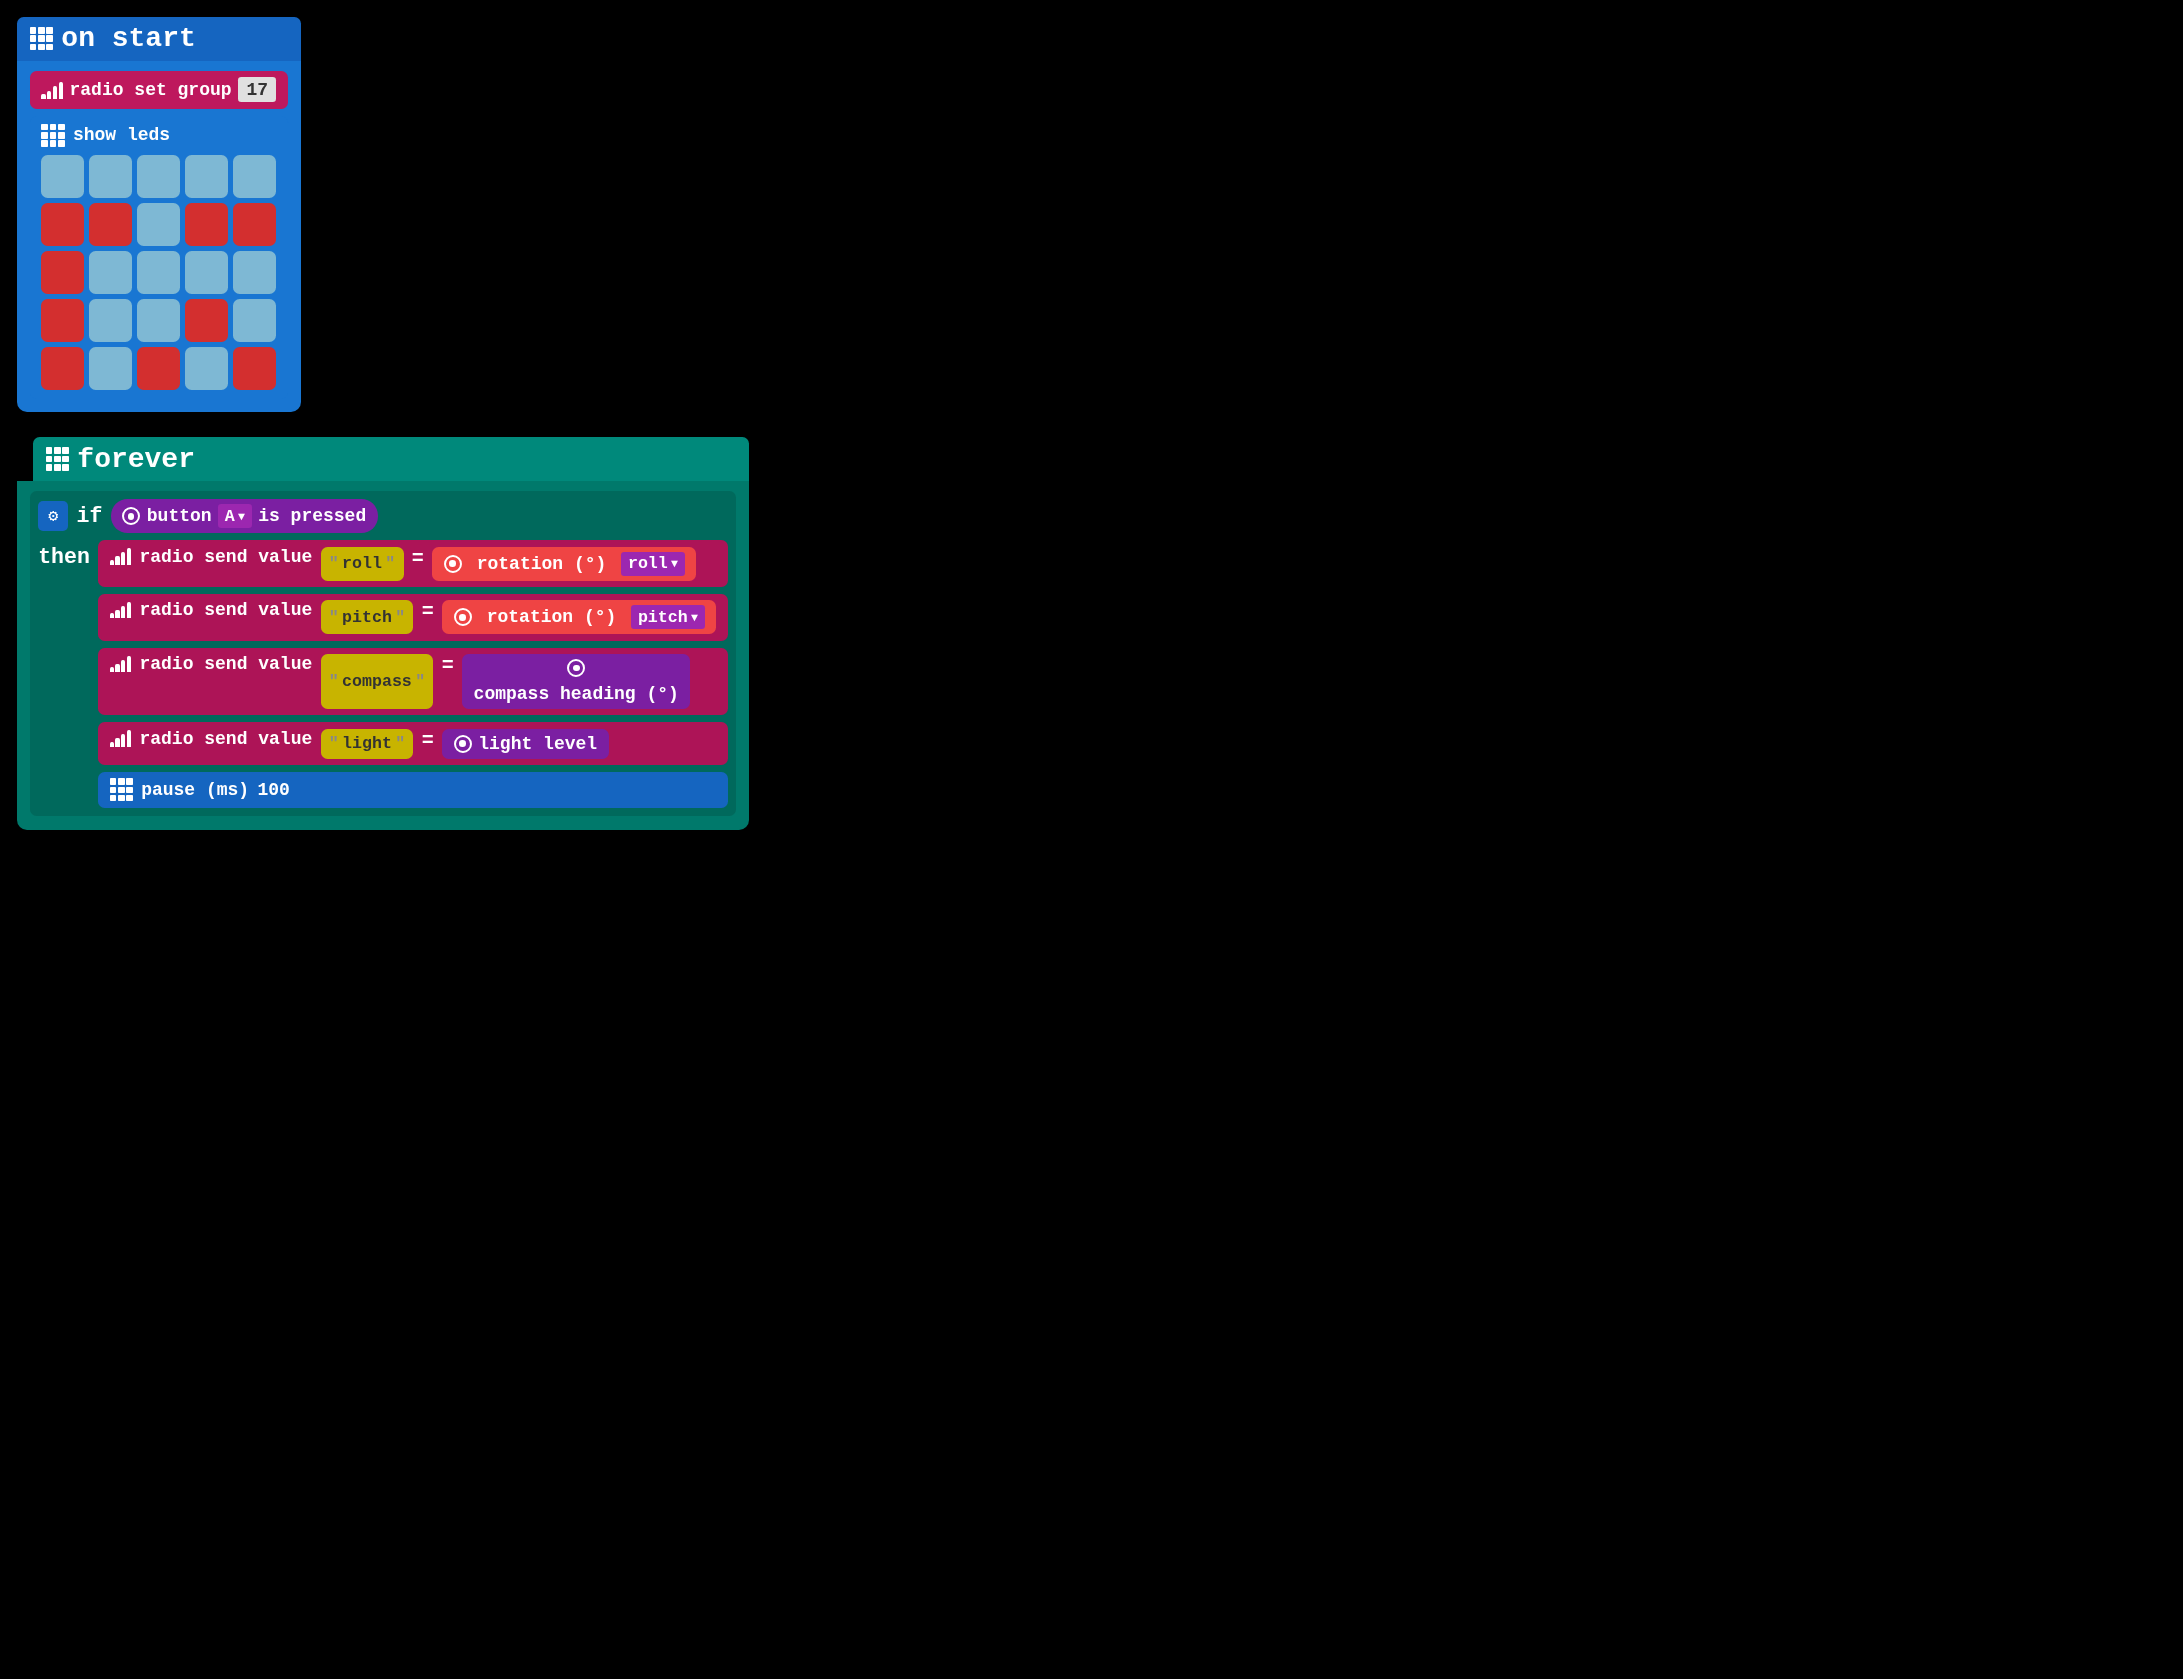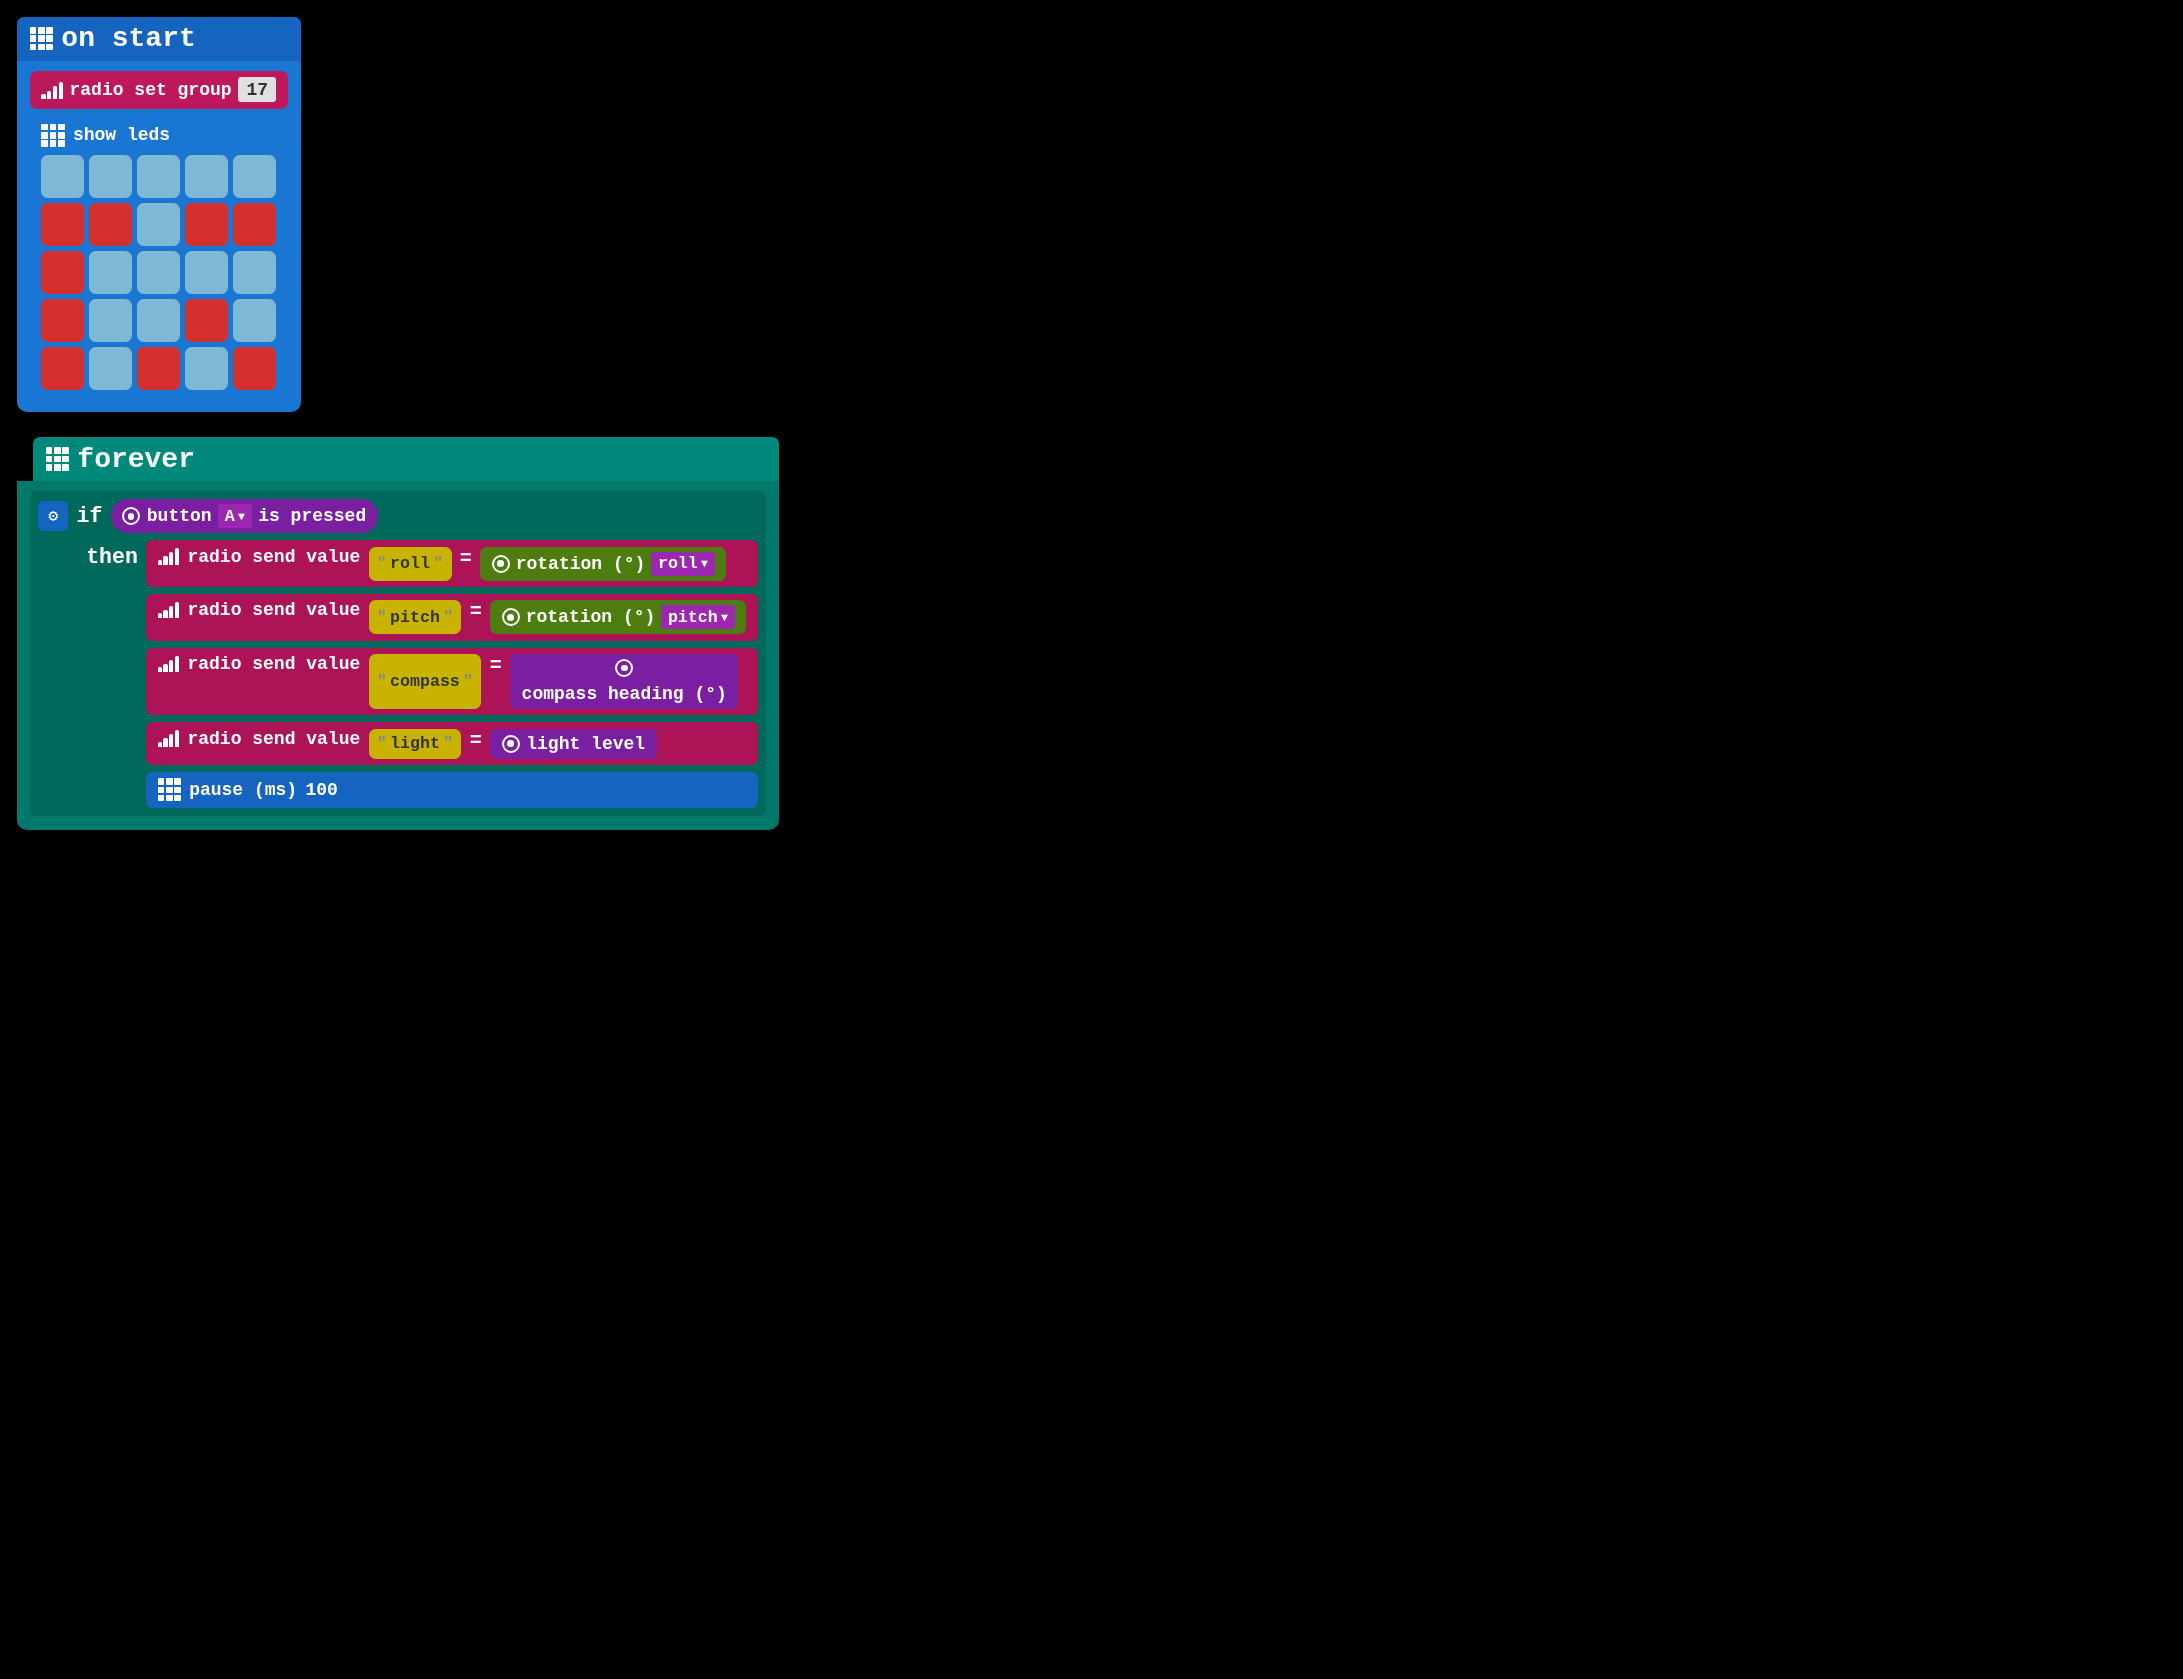--- a/index.html
+++ b/index.html
@@ -195,21 +195,20 @@
 
     .dropdown-arrow {
       font-size: 11.6px;
     }
 
     
     .then-section {
       display: flex;
       gap: 8.3px;
       align-items: flex-start;
-      margin-left: 48px;
     }
 
     .then-label {
       font-size: 21.5px;
       font-weight: bold;
       color: #fff;
       padding-top: 5px;
       min-width: 50px;
     }
 
@@ -243,26 +242,26 @@
       gap: 3.3px;
     }
 
     .quote {
       color: #888;
       font-size: 16.6px;
     }
 
     
     .rotation-block {
-      background: #4d7c0f;
+      background: #ef4444;
       border-radius: 6.6px;
       display: inline-flex;
       align-items: center;
       padding: 5px 11.6px;
-      gap: 6px;
+      gap: 15px;
       font-size: 18px;
       font-weight: bold;
       color: #fff;
     }
 
     .rotation-dropdown {
       background: #9C27B0;
       border-radius: 3.3px;
       padding: 2.5px 6.6px;
       font-size: 16.6px;

